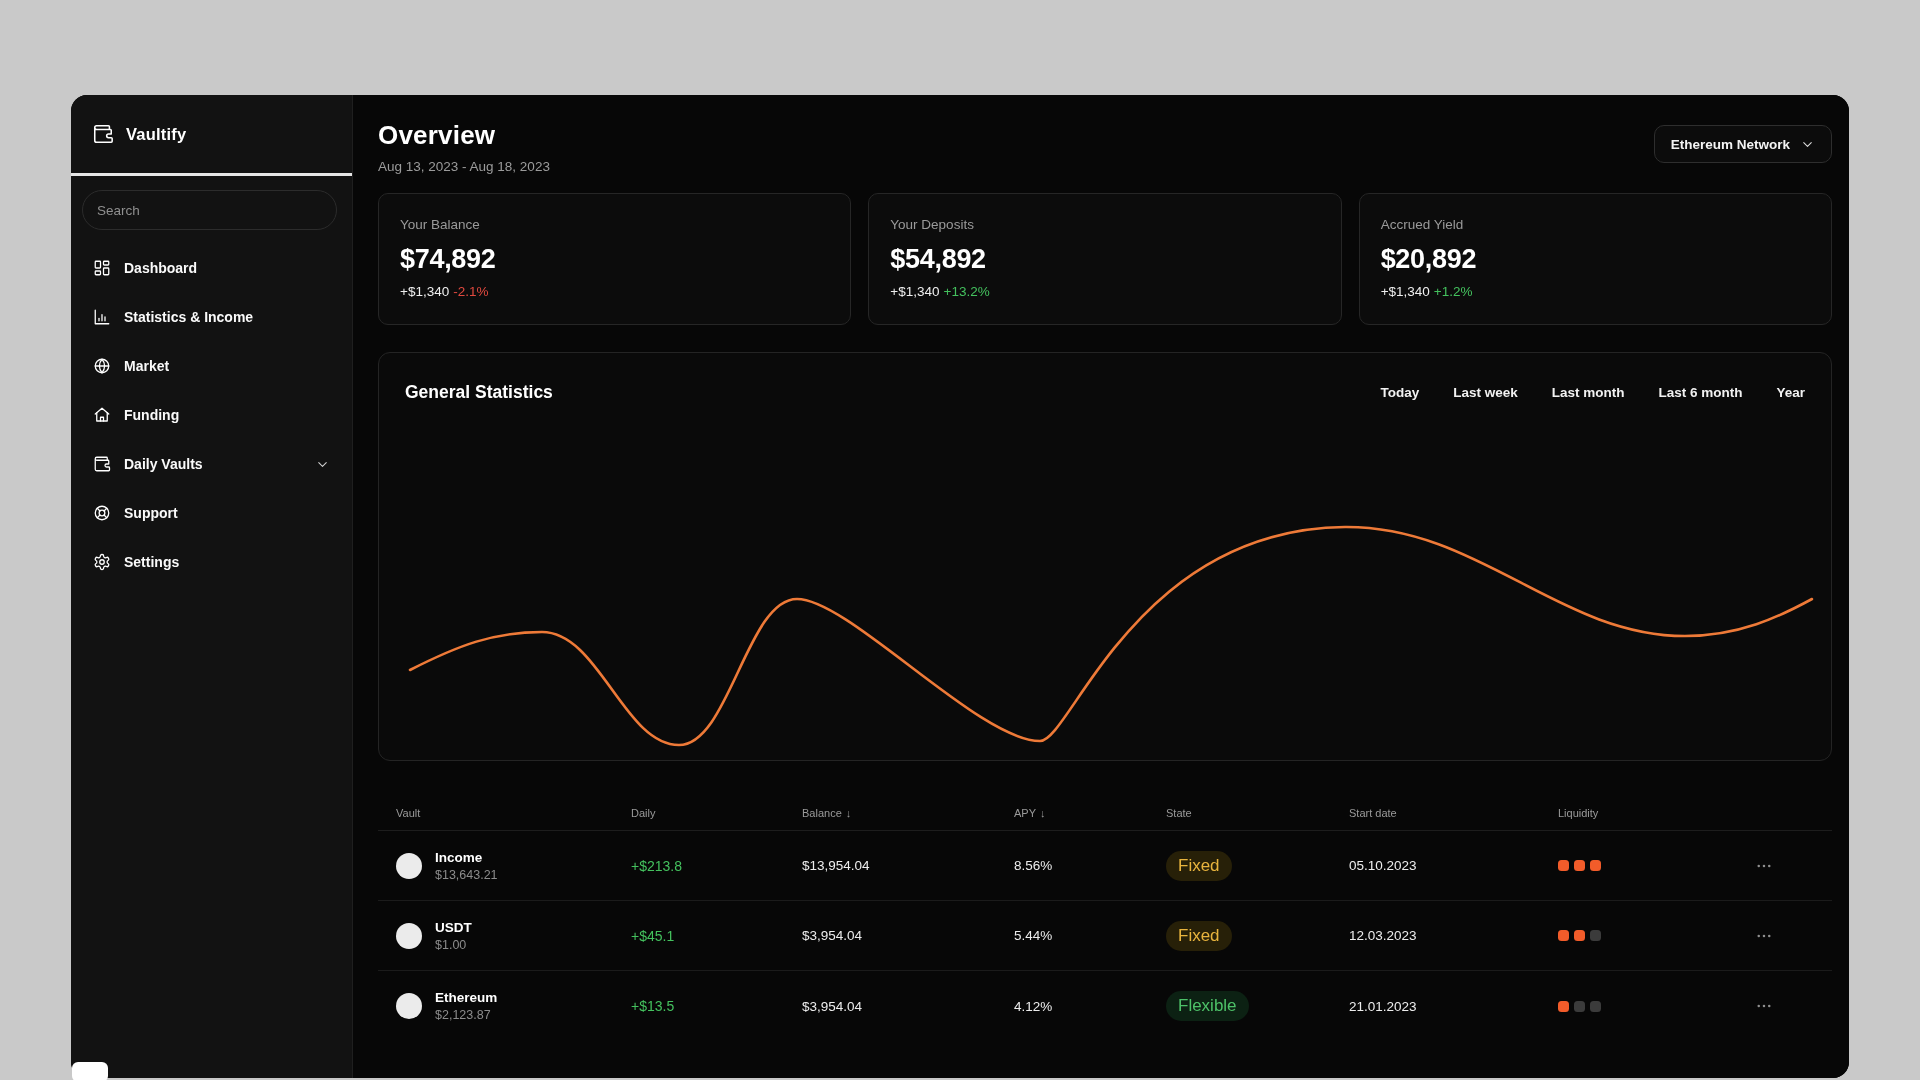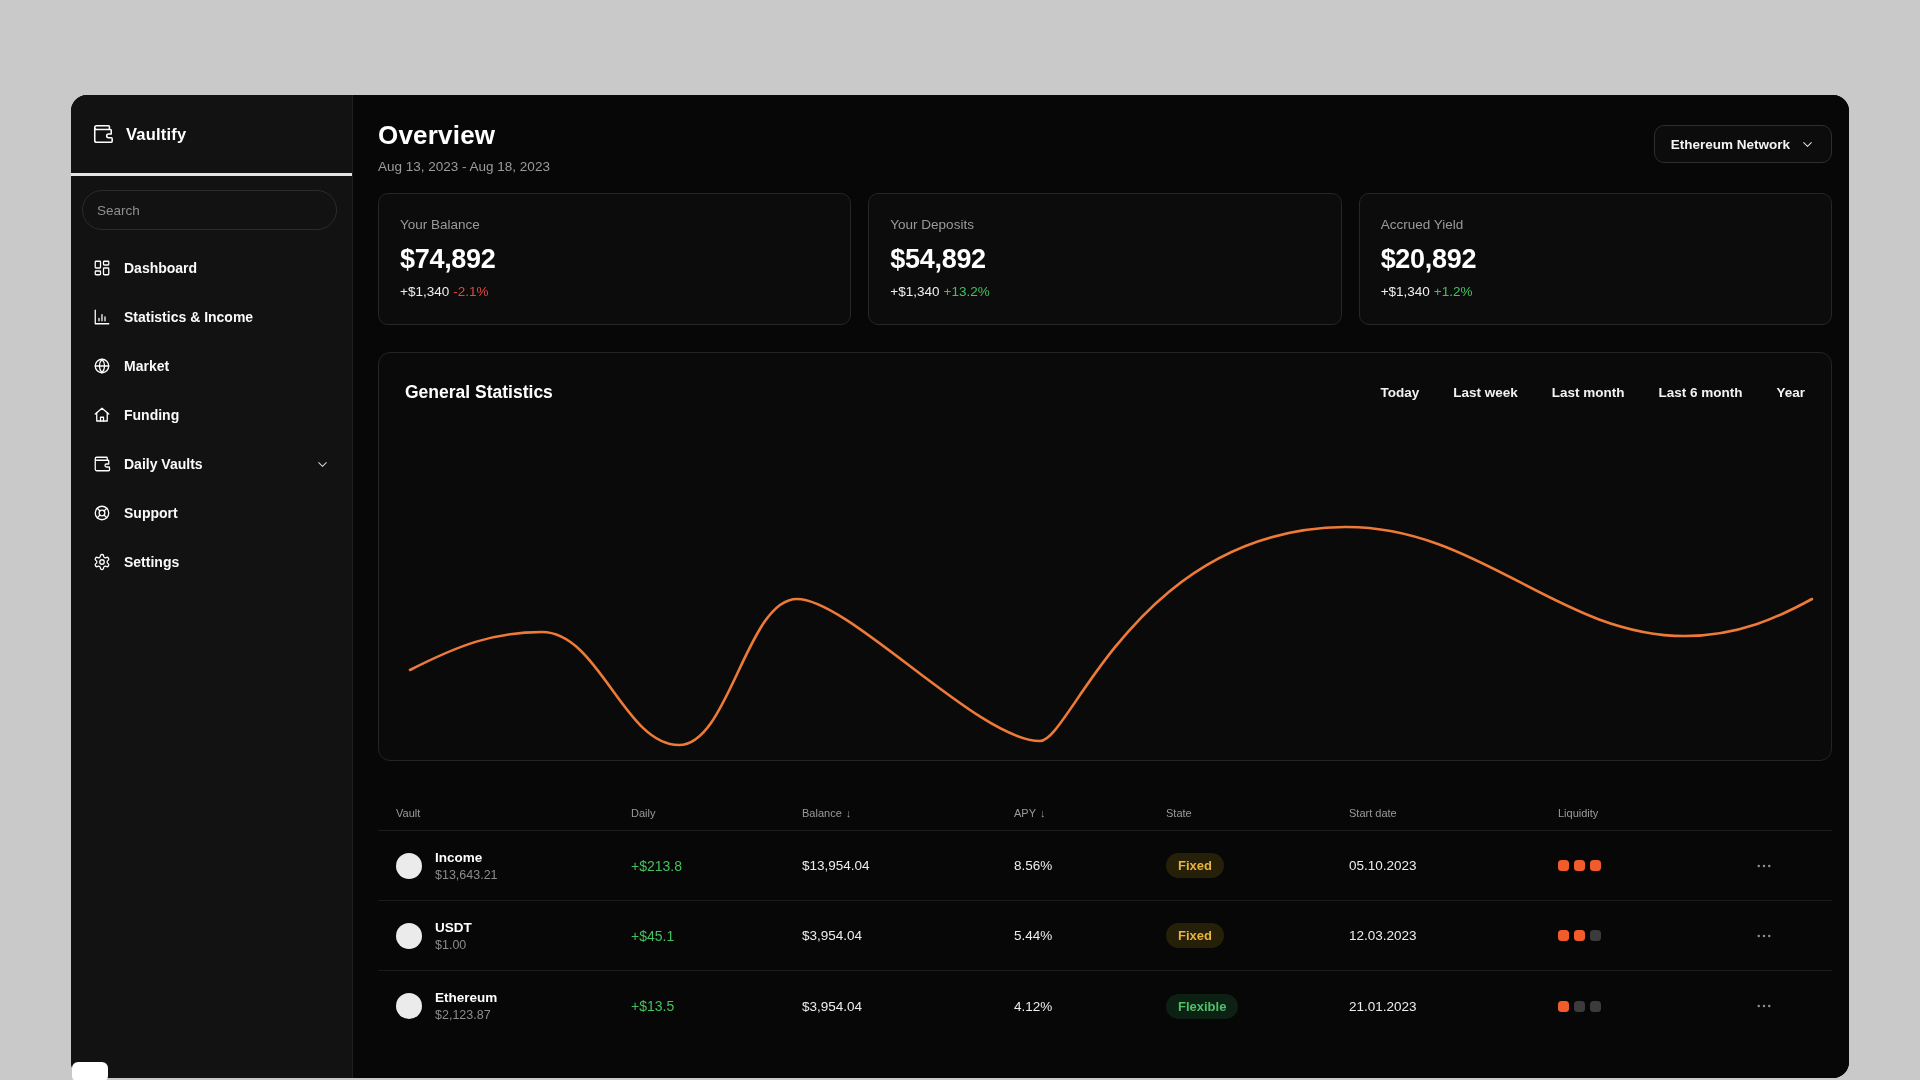--- a/index.html
+++ b/index.html
@@ -67,21 +67,21 @@
   .t-cell:first-child { padding-left:18px; }
   .t-row { height:70px; }
   .t-row:not(:last-child) { border-bottom:1px solid #1b1b1b; }
   .sort-arrow { margin-left:4px; color:#9a9a9a; }
   .vault-cell { display:flex; align-items:center; gap:13px; }
   .coin-avatar { width:26px; height:26px; border-radius:50%; background:#ebebeb; flex:0 0 26px; }
   .coin-name { color:#fff; font-size:13.5px; font-weight:600; }
   .coin-price { color:#8c8c8c; font-size:12.5px; margin-top:3px; }
   .cell-daily { font-size:14px; font-weight:500; }
   .cell-plain { color:#ededed; font-size:13.5px; }
-  .state-badge { display:inline-block; padding:5px 12px; border-radius:999px; font-size:13px; font-weight:700; }
+  .state-badge { display:inline-block; padding:5px 12px; border-radius:999px; font-size:17px; font-weight:400; }
   .liq-dots { display:flex; gap:5px; }
   .liq-dot { width:11px; height:11px; border-radius:3.5px; }
   .row-actions { text-align:right; padding-right:55px; }
   .ellipsis-btn { background:none; border:none; color:#8f8f8f; cursor:pointer; display:inline-flex; padding:4px; }
 
   .corner-panel { position:absolute; left:72px; top:1062px; width:36px; height:20px; background:#ffffff; border-radius:6px; z-index:5; }
 
   svg.ic { display:block; }
 </style>
 </head>

